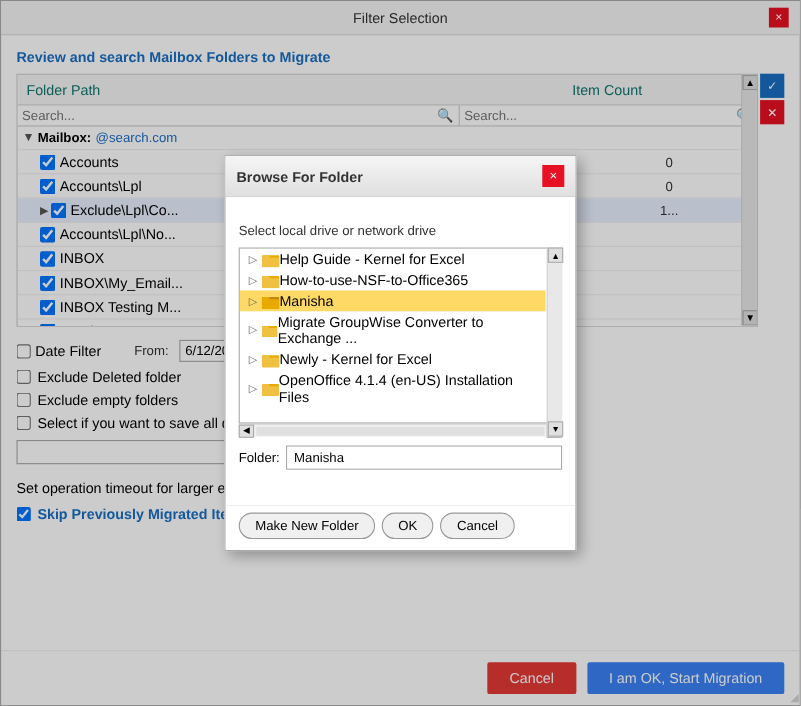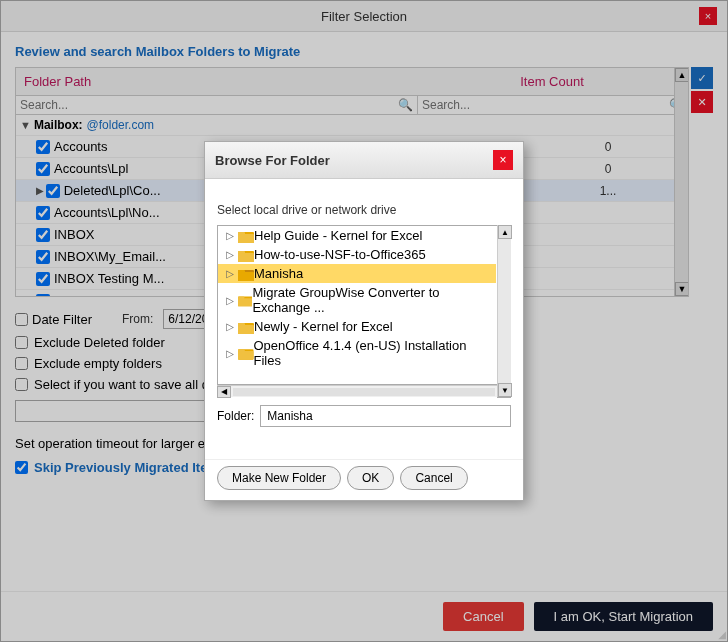--- a/index.html
+++ b/index.html
@@ -70,21 +70,21 @@
     .table-header {
       display: flex;
       background: #f5f5f5;
       border-bottom: 1px solid #ccc;
       padding: 4px 0;
     }
     .table-header-cell {
       flex: 1;
       padding: 2px 8px;
       font-weight: normal;
-      color: #be185d;
+      color: #0f766e;
       text-align: center;
     }
     .table-header-cell:first-child { text-align: left; }
 
     .search-row {
       display: flex;
       border-bottom: 1px solid #ccc;
       background: #fff;
     }
     .search-cell {
@@ -218,21 +218,21 @@
     .btn-cancel {
       background: #e53935;
       color: white;
       border: none;
       padding: 7px 20px;
       cursor: pointer;
       font-size: 13px;
       border-radius: 2px;
     }
     .btn-ok {
-      background: #0f172a;
+      background: #3b82f6;
       color: white;
       border: none;
       padding: 7px 20px;
       cursor: pointer;
       font-size: 13px;
       border-radius: 2px;
     }
 
     
     .overlay {
@@ -374,21 +374,21 @@
             <span class="search-icon">🔍</span>
           </div>
         </div>
 
         <div class="table-body">
 
           <div class="table-row">
             <div class="row-label">
               <span style="font-size:11px;margin-right:3px;color:#555;">▼</span>
               <span style="font-weight:bold;font-size:12px;">Mailbox:</span>
-              <span style="font-size:12px;margin-left:4px;color:#1a6fc4;">@folder.com</span>
+              <span style="font-size:12px;margin-left:4px;color:#1a6fc4;">@search.com</span>
             </div>
             <div class="row-count"></div>
           </div>
 
           <div class="table-row">
             <div class="row-label indent-1">
               <input type="checkbox" class="checkbox" checked="" style="">
               <span>Accounts</span>
             </div>
             <div class="row-count">0</div>
@@ -399,21 +399,21 @@
               <input type="checkbox" class="checkbox" checked="" style="">
               <span>Accounts\Lpl</span>
             </div>
             <div class="row-count">0</div>
           </div>
 
           <div class="table-row selected">
             <div class="row-label indent-1">
               <span style="font-size:10px;margin-right:2px;color:#555;">▶</span>
               <input type="checkbox" class="checkbox" checked="" style="">
-              <span>Deleted\Lpl\Co...</span>
+              <span>Exclude\Lpl\Co...</span>
             </div>
             <div class="row-count">1...</div>
           </div>
 
           <div class="table-row">
             <div class="row-label indent-1">
               <input type="checkbox" class="checkbox" checked="" style="">
               <span>Accounts\Lpl\No...</span>
             </div>
             <div class="row-count"></div>

